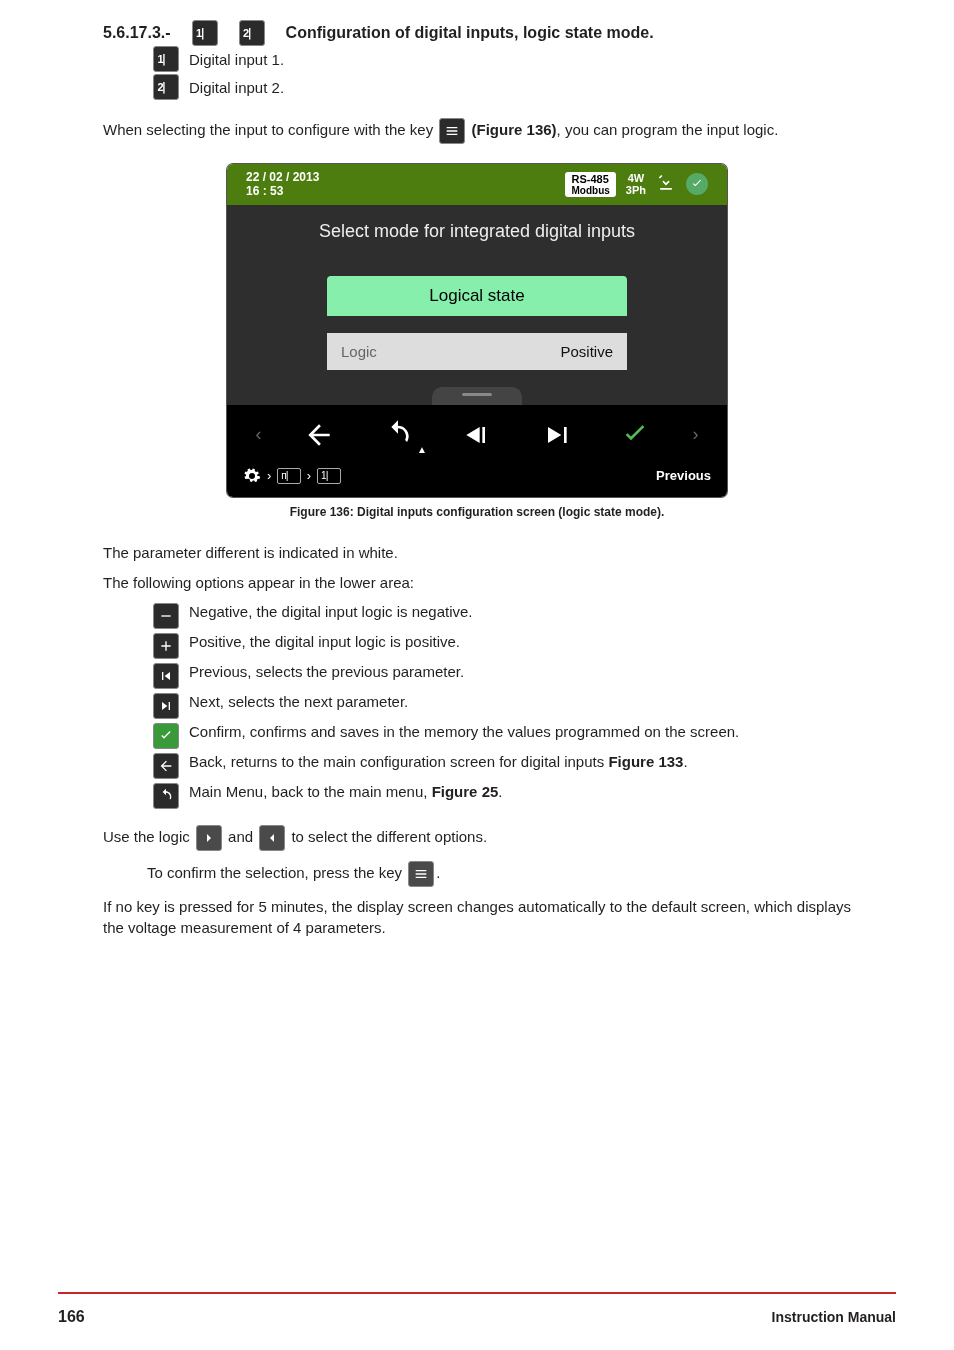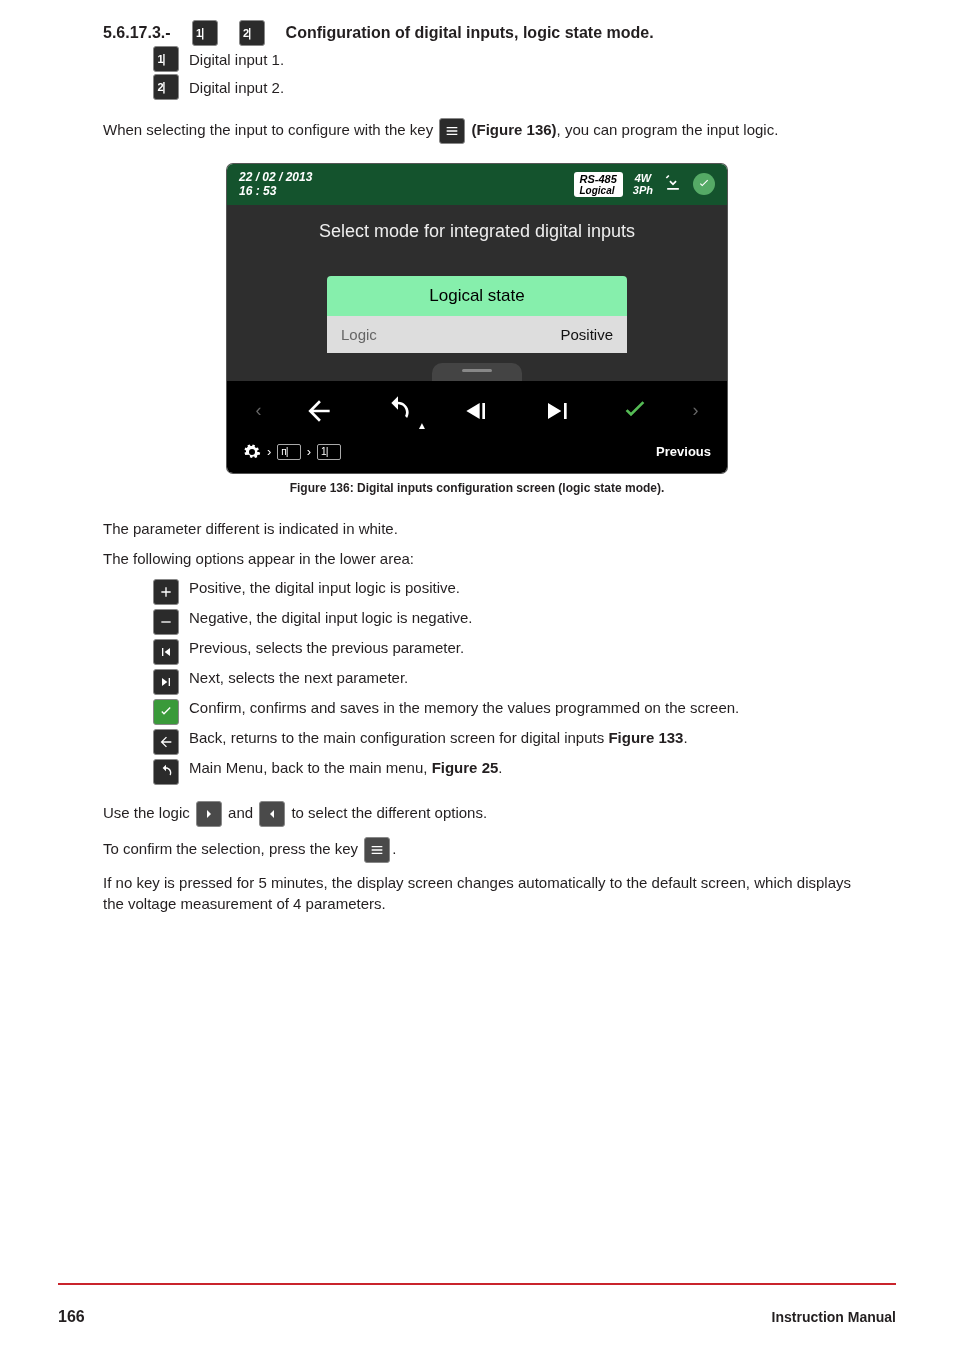--- a/index.html
+++ b/index.html
@@ -69,59 +69,58 @@
   .di-row { display:flex; align-items:center; gap:10px; margin-bottom:2px; }
   .figure { margin: 20px auto 8px auto; width: 500px; }
   .device {
     width: 500px;
     border-radius: 6px;
     overflow: hidden;
     font-family: Arial, sans-serif;
     box-shadow: 0 0 0 1px #555;
   }
   .dbar {
-    background: #14532d; color:#fff;
+    background: #4d7c0f; color:#fff;
     display:flex; align-items:center; justify-content:space-between;
-    padding: 6px 12px;
+    padding: 6px 19px;
     font-size: 12px;
-    font-style: italic;
   }
   .dbar .dtime { font-weight:bold; line-height:1.2; }
   .dbar .dright { display:flex; align-items:center; gap:10px; }
   .pill { background:#fff; color:#000; border-radius:3px; padding:1px 6px; font-weight:bold; font-size:11px; line-height:1.1; text-align:left; }
   .pill .sub { display:block; font-size:10px; }
   .wire { font-weight:bold; text-align:center; line-height:1.1; font-size:11px; }
   .round { width:22px; height:22px; border-radius:50%; display:flex; align-items:center; justify-content:center; }
   .round svg { width:14px; height:14px; fill:#fff; }
   .round.ok { background:#5a6; }
   .dbody { background:#2e2e2e; text-align:center; padding:16px 0 0 0; }
   .dprompt { color:#eee; font-size:18px; margin-bottom:34px; }
   .dtab { background:#86efac; color:#000; width:300px; margin:0 auto; padding:10px 0; font-size:17px; border-radius:4px 4px 0 0; }
-  .drow { background:#ddd; width:300px; margin:0 auto; padding:10px 14px; display:flex; justify-content:space-between; font-size:15px; }
+  .drow { background:#ddd; width:300px; margin:17px auto; padding:10px 14px; display:flex; justify-content:space-between; font-size:15px; }
   .drow .lbl { color:#666; }
   .drow .val { color:#111; }
   .dtongue { width:90px; height:18px; background:#444; margin:10px auto 0 auto; border-radius:10px 10px 0 0; position:relative; }
   .dtongue::after { content:""; position:absolute; left:50%; top:6px; transform:translateX(-50%); width:30px; height:3px; background:#888; border-radius:2px; }
   .dbtns { background:#000; display:flex; align-items:center; justify-content:space-around; padding:12px 10px 6px 10px; position:relative; }
   .dbtns .caret { position:absolute; bottom:4px; left:190px; color:#fff; font-size:10px; }
   .dbtn { width:50px; height:36px; display:flex; align-items:center; justify-content:center; }
   .dbtn svg { width:32px; height:32px; fill:#fff; }
   .dbtn.green svg { fill:#5b5; }
   .dangle { color:#666; font-size:18px; width:14px; text-align:center; }
   .dfoot { background:#000; display:flex; align-items:center; justify-content:space-between; padding:8px 16px 12px 16px; color:#fff; font-size:13px; }
   .dfoot .crumbs { display:flex; align-items:center; gap:6px; }
   .dfoot .crumbs svg { width:18px; height:18px; fill:#fff; }
   .dfoot .sqicon { border:1px solid #aaa; padding:1px 3px; font-size:10px; border-radius:2px; }
   .caption { text-align:center; font-size:12px; font-weight:bold; margin-bottom:24px; }
   .opt-list { margin-left:50px; margin-top:10px; margin-bottom:16px; }
   .opt-row { display:flex; align-items:flex-start; gap:10px; margin-bottom:4px; }
   .footer-row {
     display:flex; justify-content:space-between; align-items:center;
     border-top:2px solid #c9242c;
-    padding-top:23px;
+    padding-top:14px;
     margin-top:30px;
     position:absolute;
     bottom:24px; left:58px; right:58px;
   }
   .pnum { font-weight:bold; font-size:16px; }
   .manual { font-weight:bold; font-size:14px; }
   .inline-icon { vertical-align:middle; margin:0 2px; }
 </style>
 </head>
 <body>
@@ -163,21 +162,21 @@
     <div class="figure">
       <div class="device">
         <div class="dbar">
           <div class="dtime">
             <div>22 / 02 / 2013</div>
             <div>16 : 53</div>
           </div>
           <div class="dright">
             <div class="pill">
               <span>RS-485</span>
-              <span class="sub">Logical</span>
+              <span class="sub">Modbus</span>
             </div>
             <div class="wire">
               <div>4W</div>
               <div>3Ph</div>
             </div>
             <span>
               <svg width="20" height="20" viewBox="0 0 24 24" fill="#fff">
                   <path d="M12 3v9l3-3 1.4 1.4L12 15l-4.4-4.6L9 9l3 3V3h0zM5 18h14v2H5z"></path>
                   <path d="M7 3l-3 3" stroke="#fff" stroke-width="2" fill="none"></path>
                 </svg>
@@ -244,32 +243,32 @@
     </div>
     <div class="caption">Figure 136: Digital inputs configuration screen (logic state mode).</div>
 
     <p class="body" style="text-align:left;">The parameter different is indicated in white.</p>
     <p class="body" style="text-align:left;">The following options appear in the lower area:</p>
 
     <div class="opt-list">
       <div class="opt-row">
         <span class="smicon">
             <svg viewBox="0 0 24 24">
+              <path d="M5 11h14v2H5z"></path>
+            </svg>
+          </span>
+        <span>Negative, the digital input logic is negative.</span>
+      </div>
+      <div class="opt-row">
+        <span class="smicon">
+            <svg viewBox="0 0 24 24">
               <path d="M11 5h2v14h-2zM5 11h14v2H5z"></path>
             </svg>
           </span>
         <span>Positive, the digital input logic is positive.</span>
-      </div>
-      <div class="opt-row">
-        <span class="smicon">
-            <svg viewBox="0 0 24 24">
-              <path d="M5 11h14v2H5z"></path>
-            </svg>
-          </span>
-        <span>Negative, the digital input logic is negative.</span>
       </div>
       <div class="opt-row">
         <span class="smicon">
             <svg viewBox="0 0 24 24">
               <path d="M6 6h2v12H6zM18 6v12l-8-6z"></path>
             </svg>
           </span>
         <span>Previous, selects the previous parameter.</span>
       </div>
       <div class="opt-row">
@@ -318,21 +317,21 @@
           </svg>
         </span>
       <span>and</span>
       <span class="smicon gray inline-icon">
           <svg viewBox="0 0 24 24">
             <path d="M15 6l-6 6 6 6z"></path>
           </svg>
         </span>
       <span>to select the different options.</span>
     </p>
-    <p class="body" style="text-align:left;">
+    <p class="body" style="text-align:left;margin-left:44px;">
       <span>To confirm the selection, press the key</span>
       <span class="smicon gray inline-icon">
           <svg viewBox="0 0 24 24">
             <path d="M4 6h16v2H4zM4 11h16v2H4zM4 16h16v2H4z"></path>
           </svg>
         </span><span>.</span>
     </p>
     <p class="body">If no key is pressed for 5 minutes, the display screen changes automatically to the default screen, which displays the voltage measurement of 4 parameters.</p>
 
   </div>

